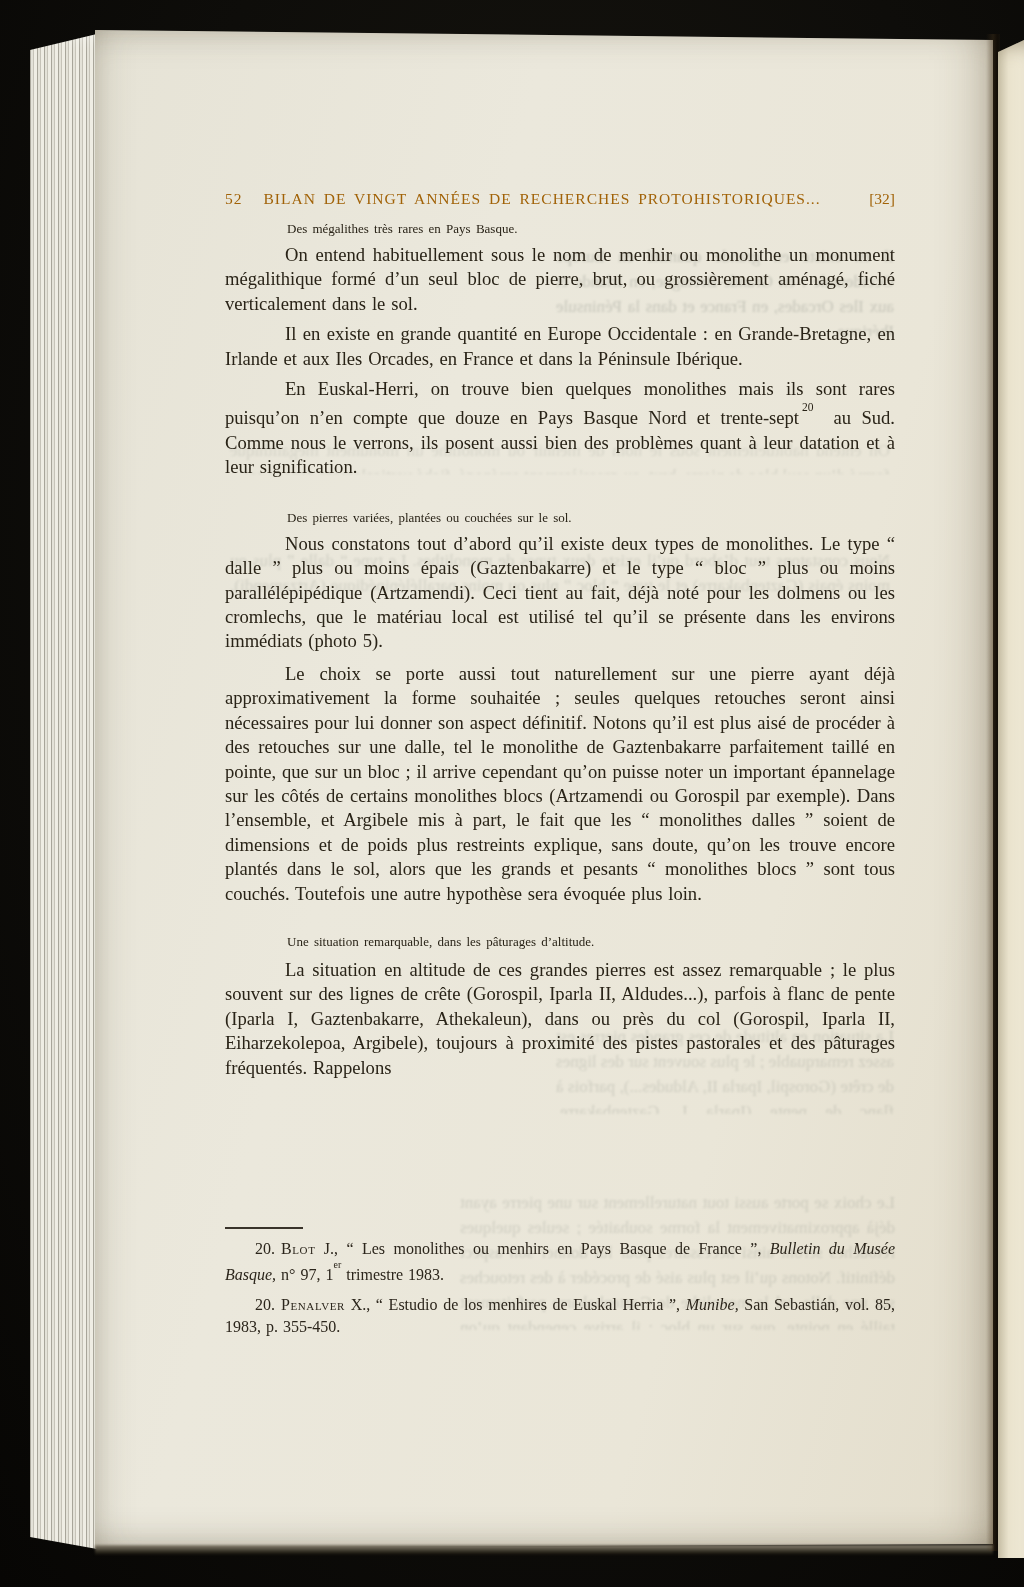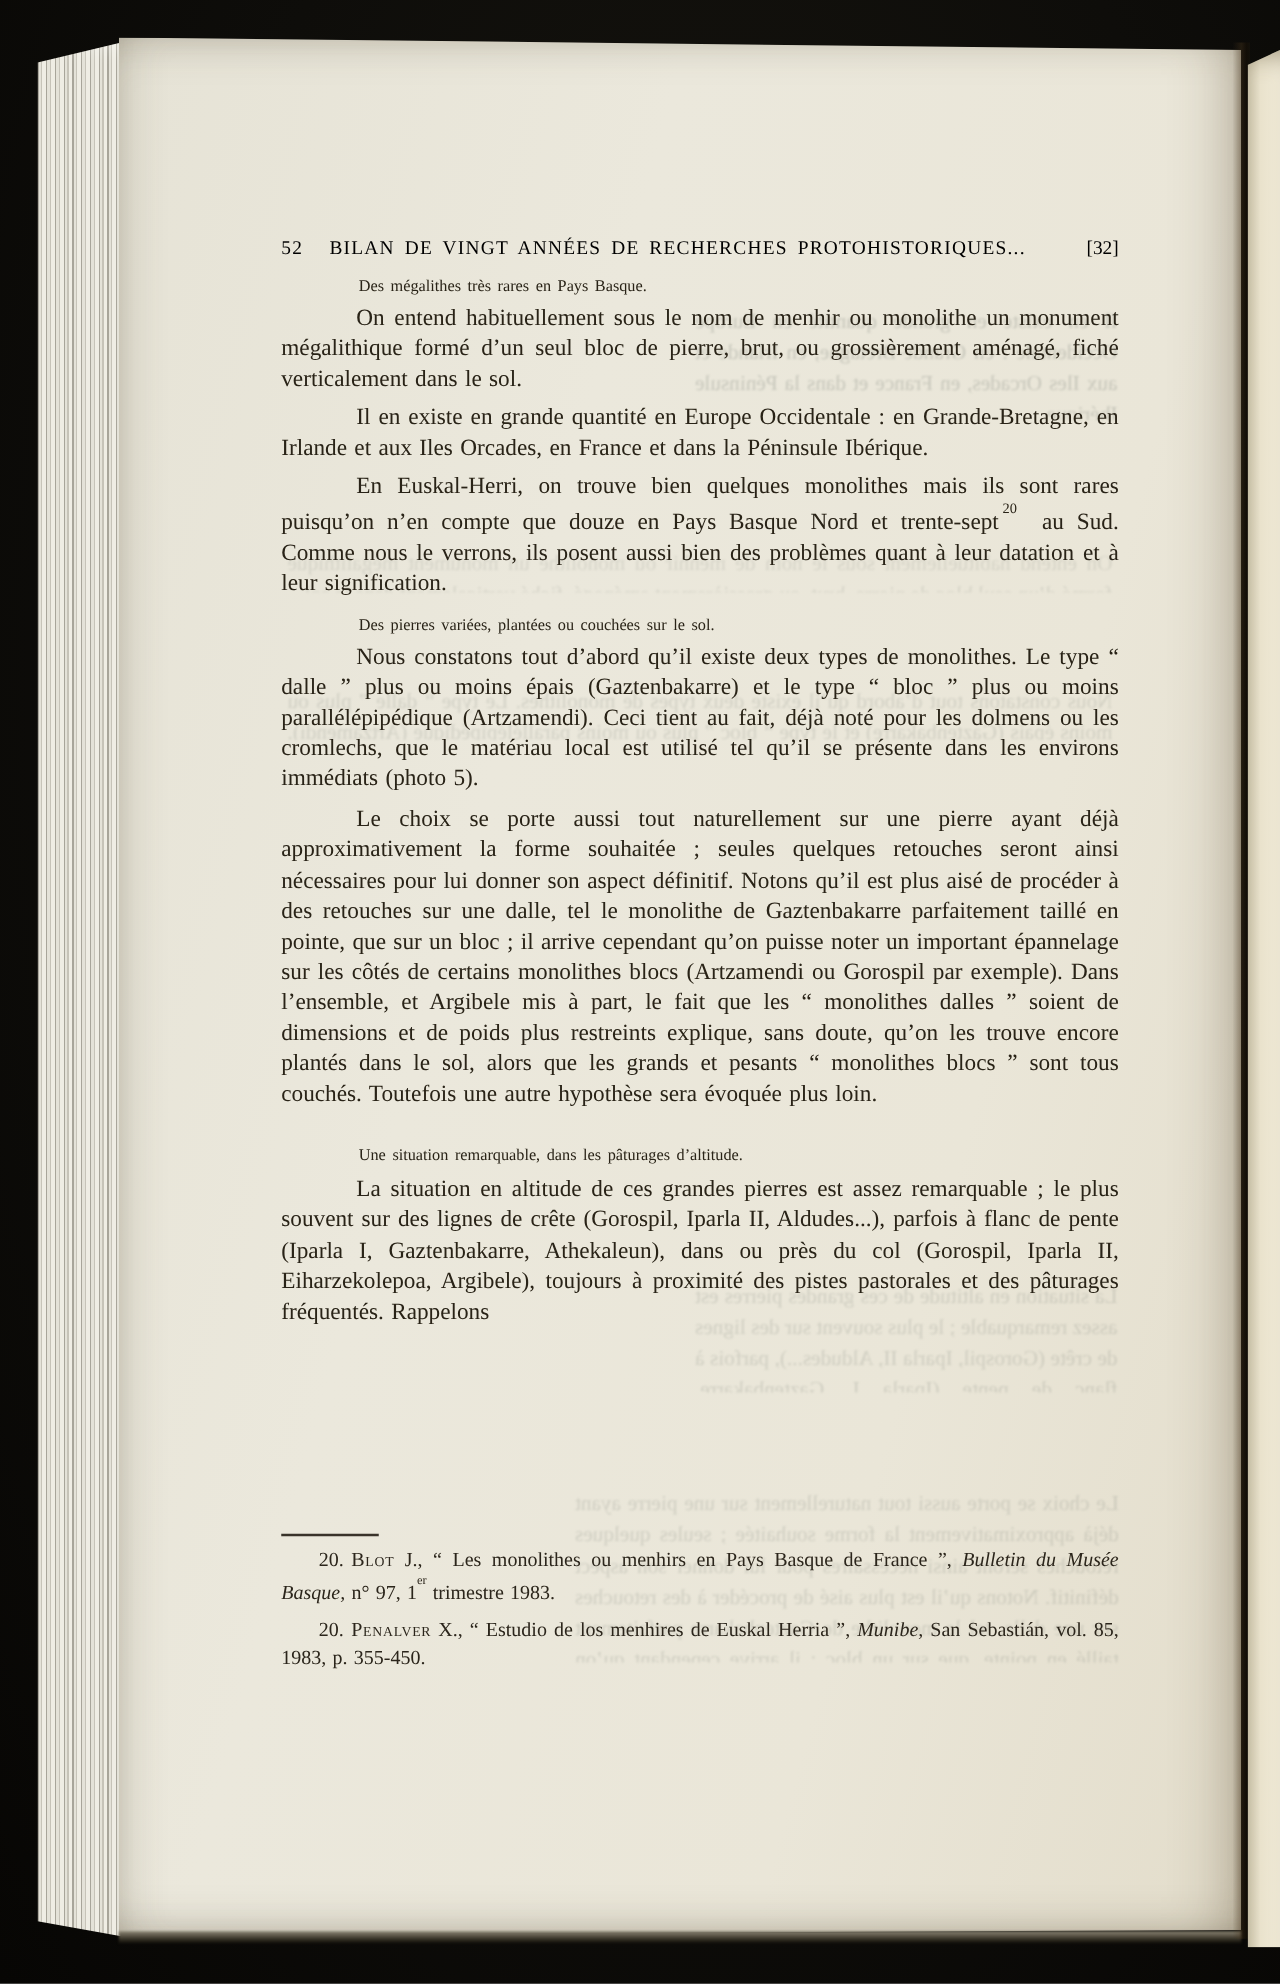--- a/index.html
+++ b/index.html
@@ -49,21 +49,21 @@
     color:#83887f;text-align:justify;
     font-size:17px;line-height:25px;
   }
   
   .text-column{
     position:absolute;left:225px;top:190px;width:670px;z-index:2;
     color:#292317;
   }
   .running-header{
     display:flex;align-items:flex-start;
-    font-size:15.5px;letter-spacing:1px;word-spacing:3px;color:#000000;
+    font-size:15.5px;letter-spacing:1px;word-spacing:3px;color:#a16207;
   }
   .rh-num{flex:0 0 auto;}
   .rh-title{flex:1 1 auto;margin-left:21px;}
   .rh-ref{flex:0 0 auto;letter-spacing:0;}
   .heading{
     margin:31px 0 0 62px;font-size:21px;font-weight:bold;
     word-spacing:5px;letter-spacing:.2px;color:#211c14;
   }
   .subhead{
     margin:13px 0 0 62px;font-size:13px;word-spacing:2px;
@@ -111,21 +111,21 @@
 
 
     <p class="subhead">Des mégalithes très rares en Pays Basque.</p>
 
     <p class="body-p">On entend habituellement sous le nom de menhir ou monolithe un monument mégalithique formé d’un seul bloc de pierre, brut, ou grossièrement aménagé, fiché verticalement dans le sol.</p>
 
     <p class="body-p">Il en existe en grande quantité en Europe Occidentale : en Grande-Bretagne, en Irlande et aux Iles Orcades, en France et dans la Péninsule Ibérique.</p>
 
     <p class="body-p"><span>En Euskal-Herri, on trouve bien quelques monolithes mais ils sont rares puisqu’on n’en compte que douze en Pays Basque Nord et trente-sept</span><sup class="noteref">20</sup><span>au Sud. Comme nous le verrons, ils posent aussi bien des problèmes quant à leur datation et à leur signification.</span></p>
 
-    <p class="subhead" style="margin-top:12px;">Des pierres variées, plantées ou couchées sur le sol.</p>
+    <p class="subhead" style="margin-top:30px;">Des pierres variées, plantées ou couchées sur le sol.</p>
 
     <p class="body-p">Nous constatons tout d’abord qu’il existe deux types de monolithes. Le type “ dalle ” plus ou moins épais (Gaztenbakarre) et le type “ bloc ” plus ou moins parallélépipédique (Artzamendi). Ceci tient au fait, déjà noté pour les dolmens ou les cromlechs, que le matériau local est utilisé tel qu’il se présente dans les environs immédiats (photo 5).</p>
 
     <p class="body-p" style="margin-top:8px;">Le choix se porte aussi tout naturellement sur une pierre ayant déjà approximativement la forme souhaitée ; seules quelques retouches seront ainsi nécessaires pour lui donner son aspect définitif. Notons qu’il est plus aisé de procéder à des retouches sur une dalle, tel le monolithe de Gaztenbakarre parfaitement taillé en pointe, que sur un bloc ; il arrive cependant qu’on puisse noter un important épannelage sur les côtés de certains monolithes blocs (Artzamendi ou Gorospil par exemple). Dans l’ensemble, et Argibele mis à part, le fait que les “ monolithes dalles ” soient de dimensions et de poids plus restreints explique, sans doute, qu’on les trouve encore plantés dans le sol, alors que les grands et pesants “ monolithes blocs ” sont tous couchés. Toutefois une autre hypothèse sera évoquée plus loin.</p>
 
     <p class="subhead" style="margin-top:28px;">Une situation remarquable, dans les pâturages d’altitude.</p>
 
     <p class="body-p" style="margin-top:8px;">La situation en altitude de ces grandes pierres est assez remarquable ; le plus souvent sur des lignes de crête (Gorospil, Iparla II, Aldudes...), parfois à flanc de pente (Iparla I, Gaztenbakarre, Athekaleun), dans ou près du col (Gorospil, Iparla II, Eiharzekolepoa, Argibele), toujours à proximité des pistes pastorales et des pâturages fréquentés. Rappelons</p>
 
     <div class="footnotes">

